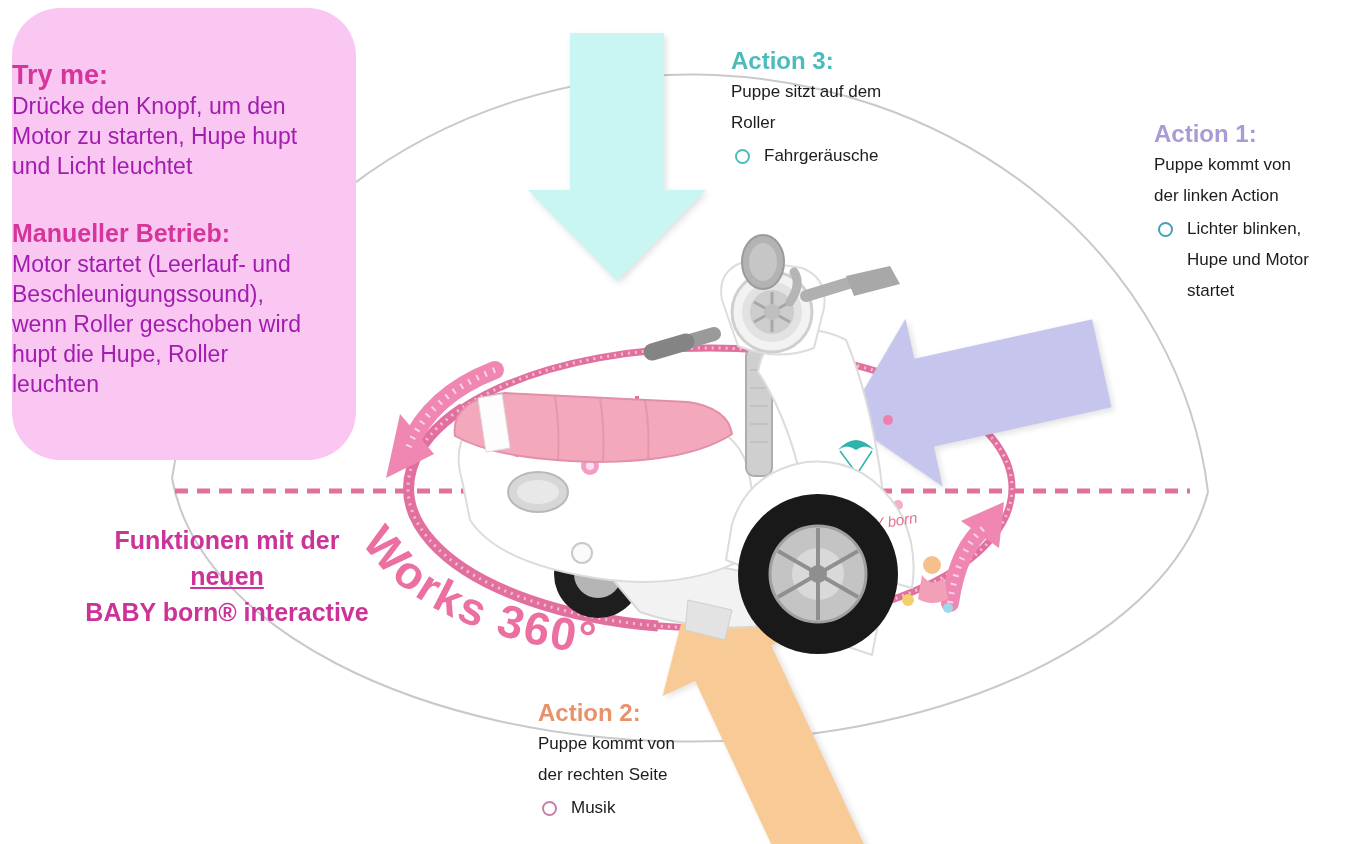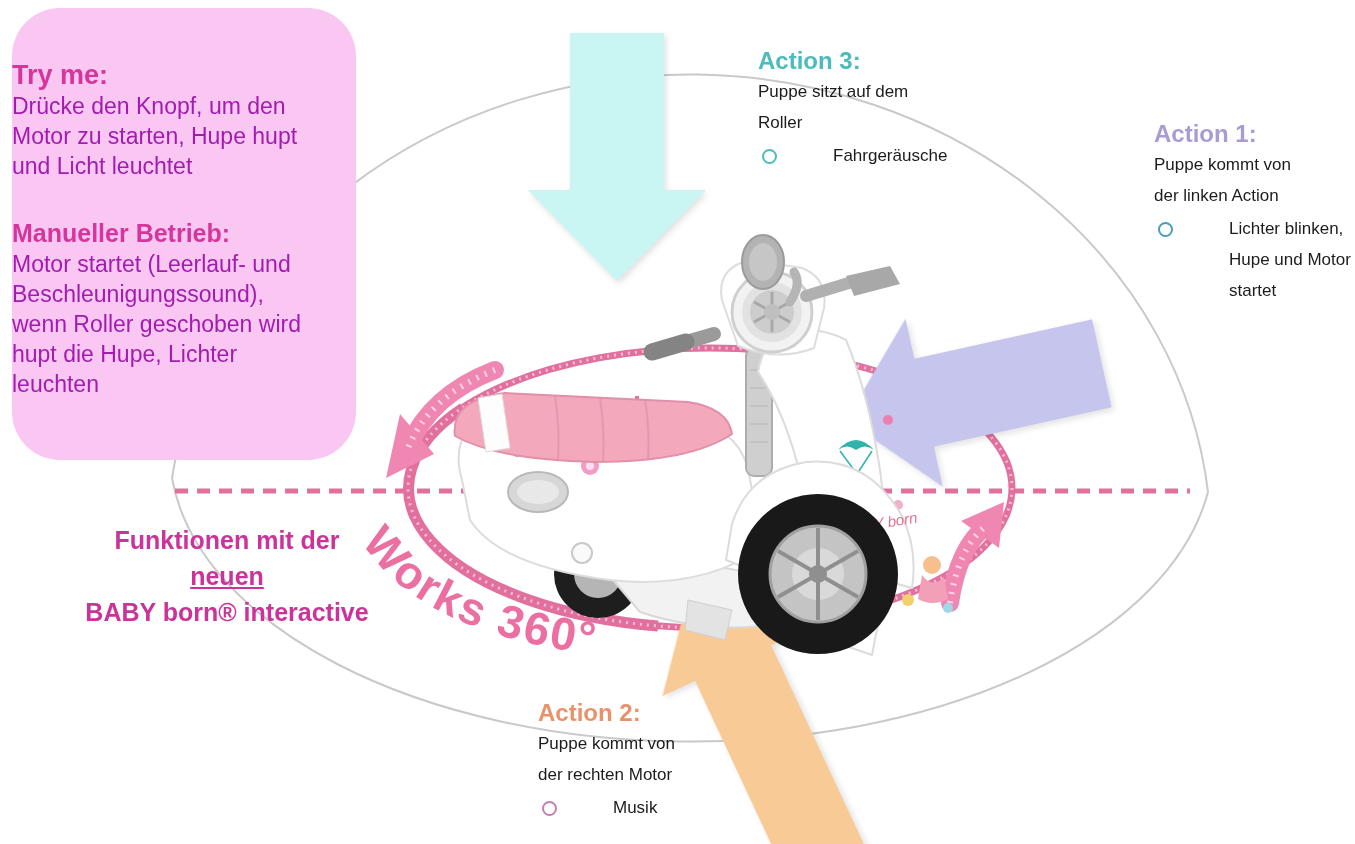--- a/index.html
+++ b/index.html
@@ -13,21 +13,21 @@
   #trybox{
     position:absolute;left:12px;top:8px;width:344px;height:452px;z-index:2;
     background:#f9c7f2;border-radius:48px;text-align:left;
   }
   #trybox .title{margin-top:52px;font-size:27px;font-weight:bold;color:#d6359b;}
   #trybox .line{font-size:23px;line-height:30px;color:#a21caf;}
   #trybox .subtitle{margin-top:36px;font-size:25px;font-weight:bold;color:#d6359b;line-height:32px;}
   
   .action-title{font-size:24px;font-weight:bold;line-height:31px;}
   .action-line{font-size:17px;line-height:31px;color:#1c1c1c;}
-  .bullet-row{display:flex;align-items:flex-start;margin-top:2px;gap:42px;}
+  .bullet-row{display:flex;align-items:flex-start;margin-top:2px;}
   .bullet-dot{
     width:11px;height:11px;border-radius:50%;border:2px solid #4bbcbc;
     margin:9px 14px 0 4px;flex:0 0 auto;background:transparent;
   }
   #action3 .action-title{color:#4bbcbc;}
   #action1 .action-title{color:#a99bd6;}
   #action1 .bullet-dot{border-color:#4a9db5;}
   #action2 .action-title{color:#e8926c;}
   #action2 .bullet-dot{border-color:#c87fb0;}
   
@@ -154,25 +154,25 @@
 
   <div id="trybox">
     <div class="title">Try me:</div>
     <div class="line">Drücke den Knopf, um den</div>
     <div class="line">Motor zu starten, Hupe hupt</div>
     <div class="line">und Licht leuchtet</div>
     <div class="subtitle">Manueller Betrieb:</div>
     <div class="line">Motor startet (Leerlauf- und</div>
     <div class="line">Beschleunigungssound),</div>
     <div class="line">wenn Roller geschoben wird</div>
-    <div class="line">hupt die Hupe, Lichter</div>
+    <div class="line">hupt die Hupe, Roller</div>
     <div class="line">leuchten</div>
   </div>
 
-  <div id="action3" class="txt" style="left:758px;top:45px;width:270px;">
+  <div id="action3" class="txt" style="left:731px;top:45px;width:270px;">
     <div class="action-title">Action 3:</div>
     <div class="action-line">Puppe sitzt auf dem</div>
     <div class="action-line">Roller</div>
     <div class="bullet-row">
       <span class="bullet-dot"></span>
       <span class="action-line">Fahrgeräusche</span>
     </div>
   </div>
 
   <div id="action1" class="txt" style="left:1154px;top:118px;width:250px;">
@@ -185,21 +185,21 @@
         <div class="action-line">Lichter blinken,</div>
         <div class="action-line">Hupe und Motor</div>
         <div class="action-line">startet</div>
       </span>
     </div>
   </div>
 
   <div id="action2" class="txt" style="left:538px;top:697px;width:260px;">
     <div class="action-title">Action 2:</div>
     <div class="action-line">Puppe kommt von</div>
-    <div class="action-line">der rechten Motor</div>
+    <div class="action-line">der rechten Seite</div>
     <div class="bullet-row">
       <span class="bullet-dot"></span>
       <span class="action-line">Musik</span>
     </div>
   </div>
 
   <div id="footer-block">
     <div>Funktionen mit der</div>
     <div class="underlined">neuen</div>
     <div>BABY born® interactive</div>

